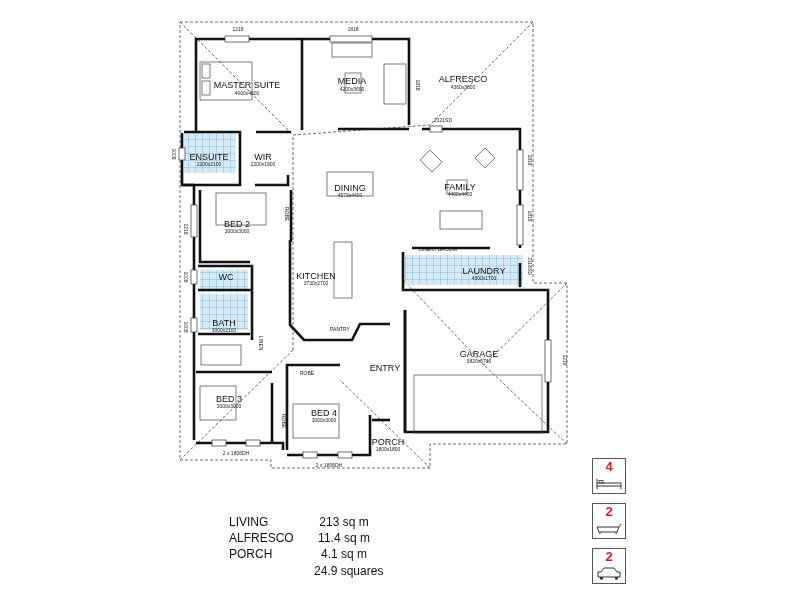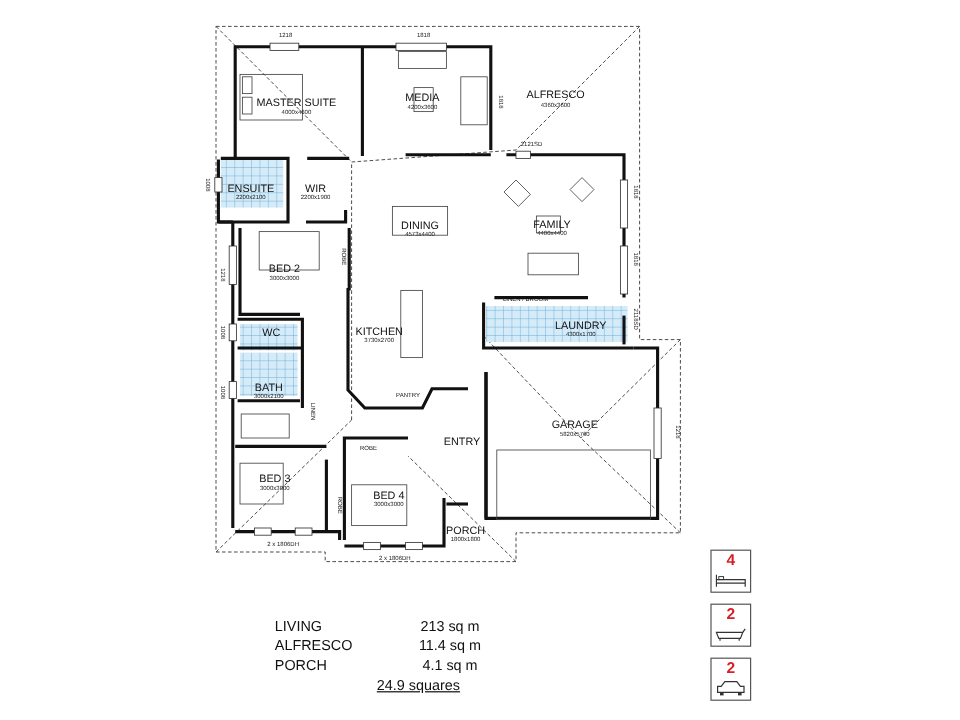--- a/index.html
+++ b/index.html
@@ -3,24 +3,24 @@
 <meta charset="utf-8">
 <style>
   html,body{margin:0;padding:0;background:#ffffff;}
   body{width:800px;height:600px;position:relative;overflow:hidden;font-family:"Liberation Sans",sans-serif;}
   #plan{position:absolute;left:0;top:0;width:800px;height:600px;}
   .room{font-family:"Liberation Sans",sans-serif;font-size:9px;fill:#111;text-anchor:middle;}
   .sub{font-family:"Liberation Sans",sans-serif;font-size:5px;fill:#222;text-anchor:middle;}
   .dim{font-family:"Liberation Sans",sans-serif;font-size:5px;fill:#222;text-anchor:middle;}
   .small{font-family:"Liberation Sans",sans-serif;font-size:5px;fill:#111;text-anchor:middle;}
   .areas{position:absolute;left:229px;top:514px;font-size:12px;color:#111;line-height:16.2px;}
-  .areas .row{display:flex;gap:31px;}
+  .areas .row{display:flex;}
   .areas .lbl{width:80px;}
   .areas .val{width:70px;text-align:center;}
-  .areas .squares{padding-left:85px;text-decoration:underline;}
+  .areas .squares{padding-left:85px;}
   .badge{position:absolute;left:592px;width:32px;height:34px;border:1px solid #555;background:#fff;}
   .badge .num{position:absolute;left:0;right:0;top:0;text-align:center;color:#d42027;font-weight:bold;font-size:13px;}
   .badge svg{position:absolute;left:3px;bottom:3px;}
 </style>
 </head>
 <body>
 
 <svg id="plan" viewBox="0 0 800 600" xmlns="http://www.w3.org/2000/svg">
   <defs>
     <pattern id="tile" width="7" height="7" patternUnits="userSpaceOnUse">

